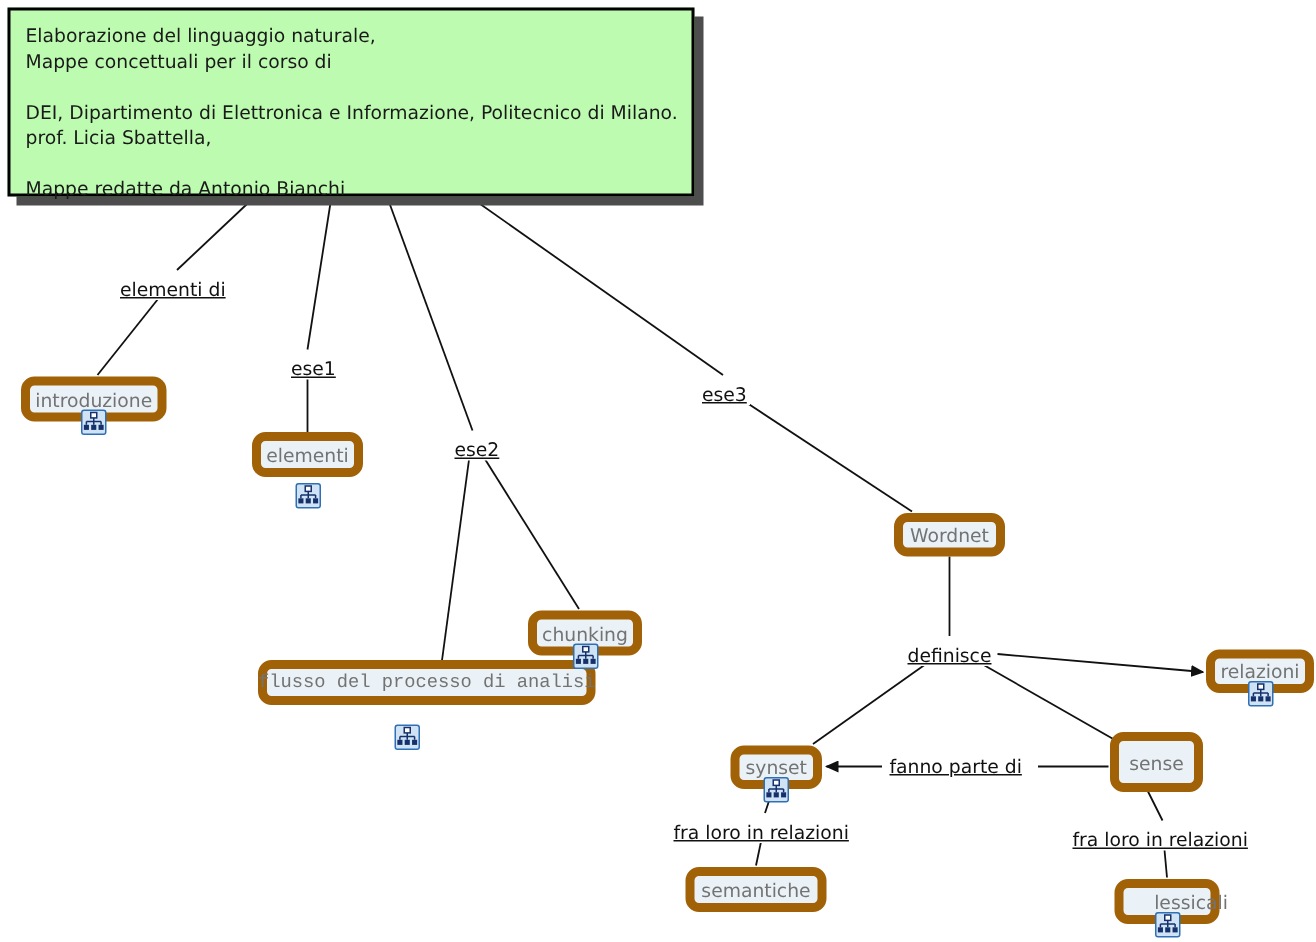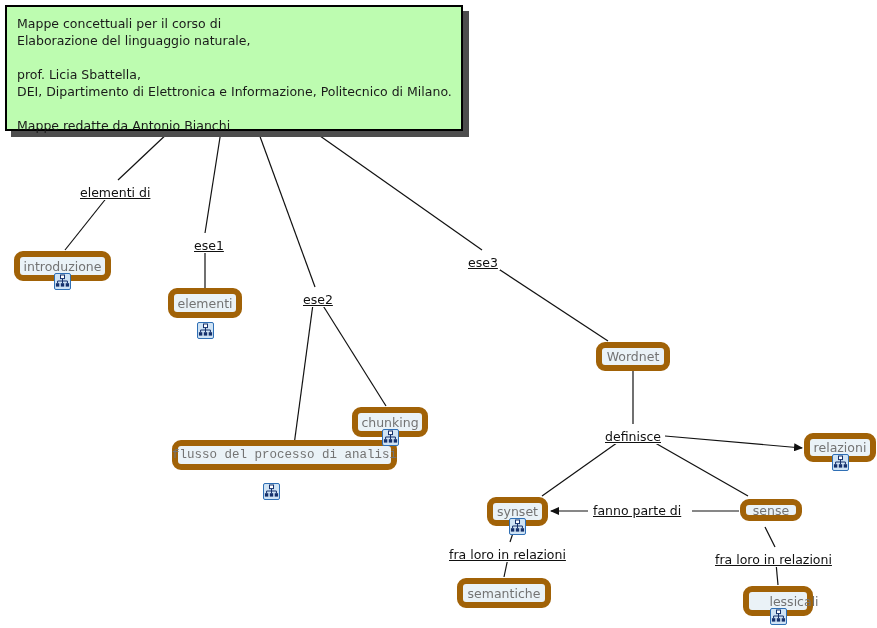--- a/index.html
+++ b/index.html
@@ -115,25 +115,25 @@
         <line x1="739" y1="511" x2="692" y2="511" stroke="#111111" stroke-width="1.2"></line>
         <line x1="588" y1="511" x2="551" y2="511" stroke="#111111" stroke-width="1.2" marker-end="url(#arrowhead)"></line>
         <line x1="515" y1="527" x2="510" y2="542" stroke="#111111" stroke-width="1.2"></line>
         <line x1="508" y1="558" x2="504" y2="577" stroke="#111111" stroke-width="1.2"></line>
         <line x1="765" y1="527" x2="775" y2="547" stroke="#111111" stroke-width="1.2"></line>
         <line x1="776" y1="563" x2="778" y2="585" stroke="#111111" stroke-width="1.2"></line>
       </g>
   </svg>
 
   <div class="title-box" style="left:5px; top:5px; width:458px; height:126px;">
+    <div class="title-line">Elaborazione del linguaggio naturale,</div>
     <div class="title-line">Mappe concettuali per il corso di</div>
-    <div class="title-line">Elaborazione del linguaggio naturale,</div>
     <div class="title-line spacer"></div>
+    <div class="title-line">DEI, Dipartimento di Elettronica e Informazione, Politecnico di Milano.</div>
     <div class="title-line">prof. Licia Sbattella,</div>
-    <div class="title-line">DEI, Dipartimento di Elettronica e Informazione, Politecnico di Milano.</div>
     <div class="title-line spacer"></div>
     <div class="title-line">Mappe redatte da Antonio Bianchi</div>
   </div>
 
   <div id="nodes-layer">
       <div class="node" style="left: 14px; top: 251px; width: 97px; height: 30px;">
         <span>introduzione</span>
       </div>
       <span class="badge" style="left: 54px; top: 273px;">
         <svg width="15" height="15" viewBox="0 0 15 15" xmlns="http://www.w3.org/2000/svg">
@@ -224,21 +224,21 @@
           <line x1="7.5" y1="4.6" x2="7.5" y2="7" stroke="#15306b" stroke-width="1"></line>
           <line x1="2.6" y1="7" x2="12.4" y2="7" stroke="#15306b" stroke-width="1"></line>
           <line x1="2.6" y1="7" x2="2.6" y2="9.2" stroke="#15306b" stroke-width="1"></line>
           <line x1="7.5" y1="7" x2="7.5" y2="9.2" stroke="#15306b" stroke-width="1"></line>
           <line x1="12.4" y1="7" x2="12.4" y2="9.2" stroke="#15306b" stroke-width="1"></line>
           <rect x="0.9" y="9.2" width="3.4" height="3.4" fill="#15306b"></rect>
           <rect x="5.8" y="9.2" width="3.4" height="3.4" fill="#15306b"></rect>
           <rect x="10.7" y="9.2" width="3.4" height="3.4" fill="#15306b"></rect>
         </svg>
       </span>
-      <div class="node" style="left: 740px; top: 499px; width: 62px; height: 22px;">
+      <div class="node" style="left: 740px; top: 488px; width: 62px; height: 40px;">
         <span>sense</span>
       </div>
       <div class="node" style="left: 457px; top: 578px; width: 94px; height: 30px;">
         <span>semantiche</span>
       </div>
       <div class="node" style="left: 743px; top: 586px; width: 70px; height: 30px; padding-left: 32px;">
         <span>lessicali</span>
       </div>
       <span class="badge" style="left: 769.5px; top: 608px;">
         <svg width="15" height="15" viewBox="0 0 15 15" xmlns="http://www.w3.org/2000/svg">

